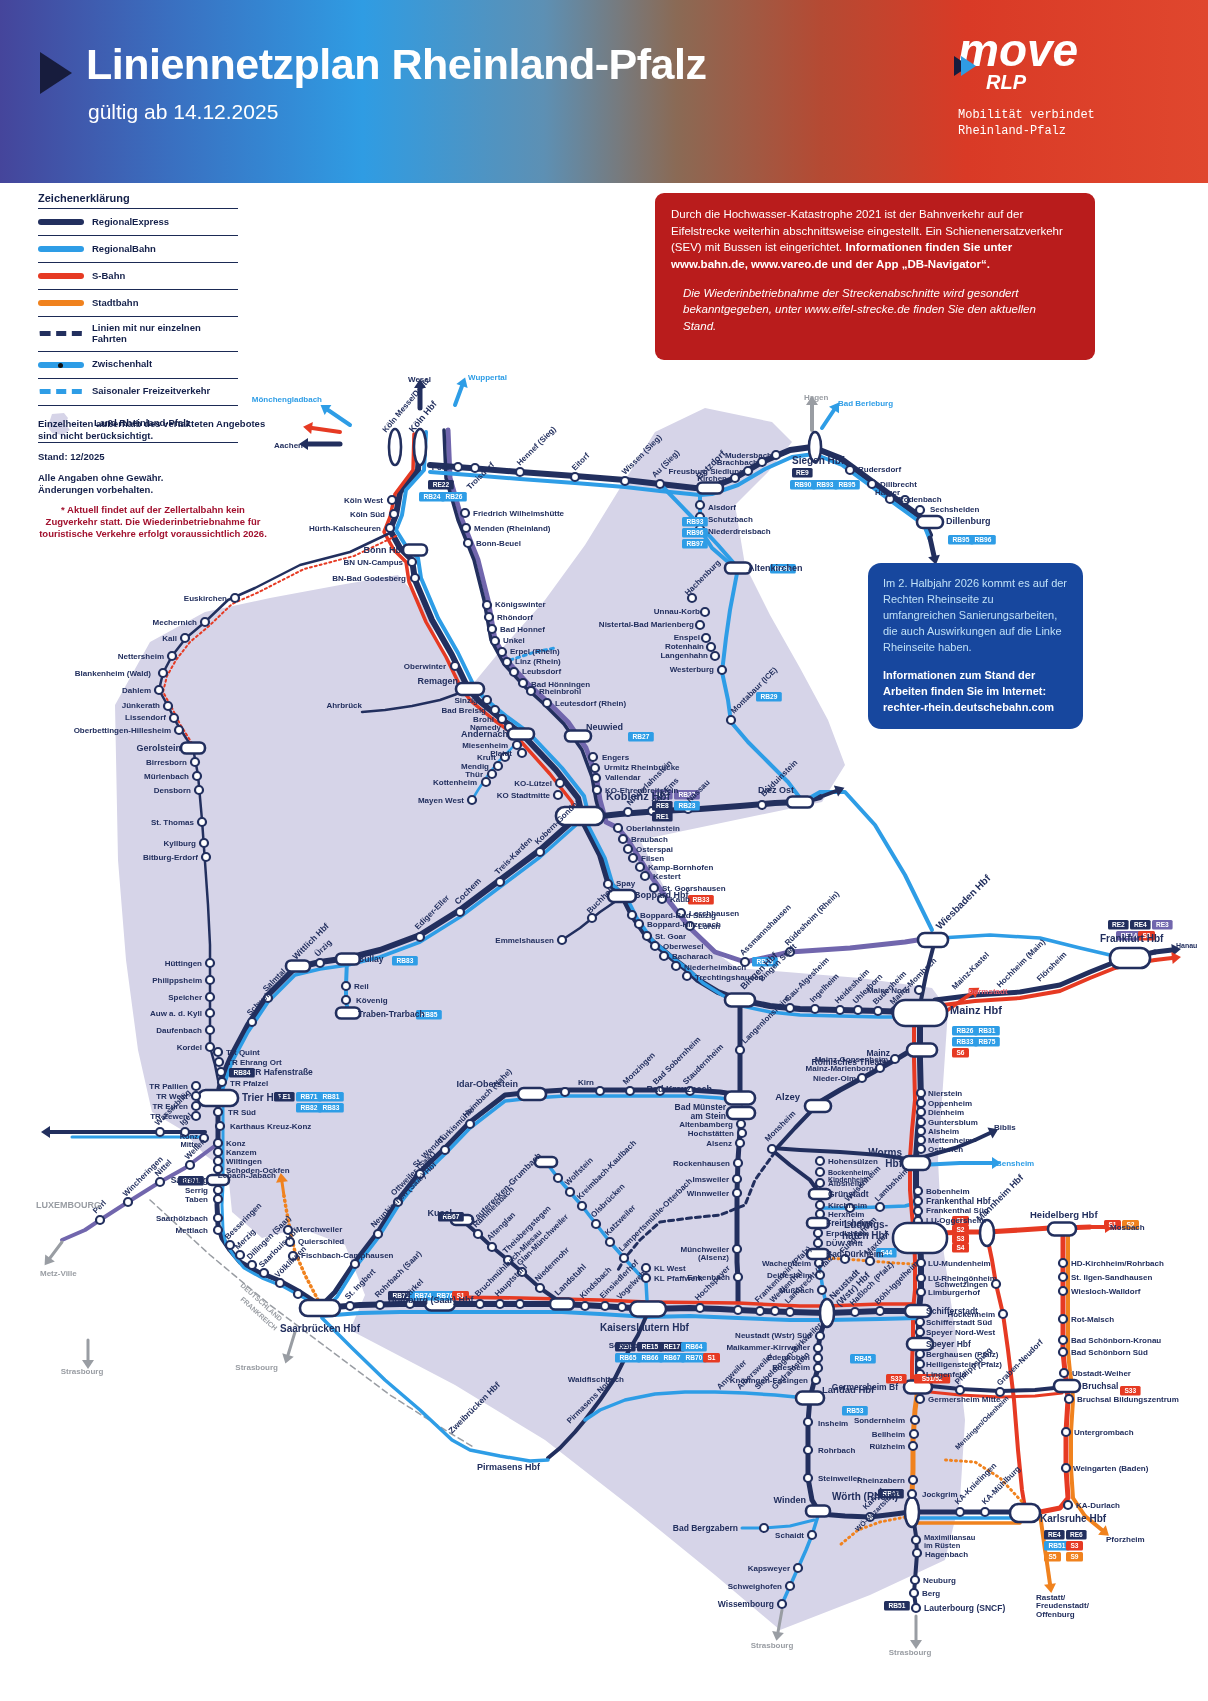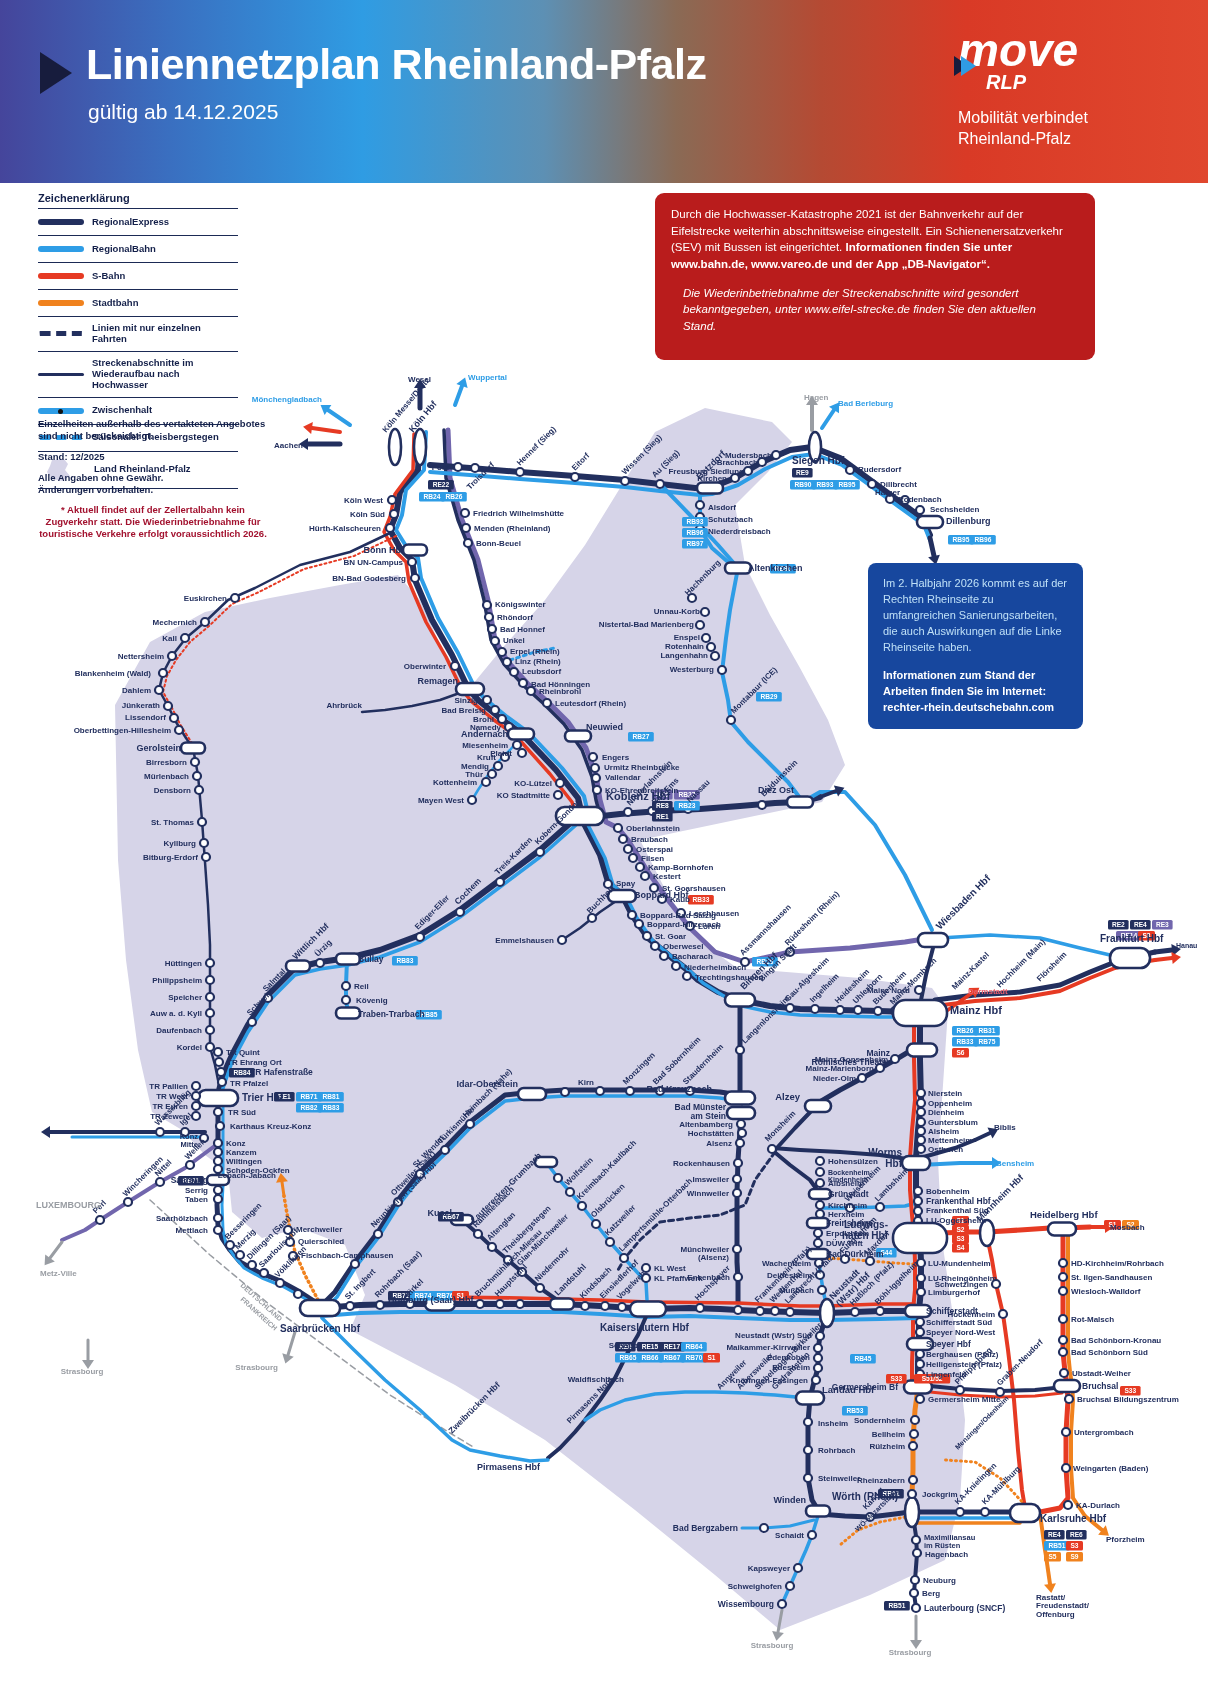--- a/index.html
+++ b/index.html
@@ -10,41 +10,41 @@
     background:linear-gradient(90deg,#45459b 0%,#3a6fc0 14%,#2f9ce3 30%,#5d90b4 45%,#8a6a55 56%,#b54a33 68%,#d93a26 80%,#e0472e 100%);}
   .hdr-tri{position:absolute;left:40px;top:52px;width:0;height:0;
     border-top:21px solid transparent;border-bottom:21px solid transparent;border-left:32px solid #171c3d;}
   .hdr-title{position:absolute;left:86px;top:40px;color:#fff;font-size:43px;font-weight:700;letter-spacing:-0.5px;}
   .hdr-sub{position:absolute;left:88px;top:100px;color:#fff;font-size:21px;font-weight:400;text-align:center;}
   .logo{position:absolute;left:958px;top:30px;width:230px;color:#fff;}
   .logo-word{font-size:46px;font-weight:700;font-style:italic;line-height:0.9;}
   .logo-rlp{font-size:20px;font-weight:700;font-style:italic;margin-left:28px;}
   .logo-tris{position:absolute;left:-4px;top:26px;}
   .logo-tri{display:inline-block;width:0;height:0;border-top:10px solid transparent;border-bottom:10px solid transparent;}
-  .logo-tag{font-size:16px;margin-top:14px;line-height:1.3;white-space:pre-line;}
+  .logo-tag{font-size:12px;margin-top:14px;line-height:1.3;white-space:pre-line;font-family:Liberation Mono, monospace;}
   
   .legend{position:absolute;left:38px;top:192px;width:200px;color:#14204a;}
   .legend h3{font-size:11px;margin:0 0 4px 0;color:#14204a;}
   .lg-row{border-top:1.6px solid #1b2a55;display:flex;align-items:center;padding:6px 0;}
   .lg-row:last-child{border-bottom:1.6px solid #1b2a55;}
   .sw{width:46px;min-width:46px;height:14px;position:relative;margin-right:8px;}
   .sw i{position:absolute;left:0;right:0;top:4px;height:6px;border-radius:3px;}
   .sw.thin i{height:2.5px;top:6px;border-radius:2px;}
   .sw.dash i{background:none!important;border-top:5px dashed;top:4px;height:0;}
   .sw .dot{position:absolute;left:20px;top:5px;width:5px;height:5px;border-radius:50%;background:#111;}
   .lg-label{font-size:9.5px;font-weight:700;line-height:1.15;}
   .lg-shape{width:30px;height:24px;margin-right:20px;margin-left:6px;}
   .notes{position:absolute;left:38px;top:418px;width:230px;font-size:9.5px;font-weight:700;color:#14204a;line-height:1.25;}
   .notes p{margin:0 0 9px 0;white-space:pre-line;}
   .notes .rednote{color:#a2112e;text-align:center;}
   
   .redbox{position:absolute;left:655px;top:193px;width:408px;background:#b91c1c;border-radius:9px;
     color:#fff;font-size:11.5px;line-height:1.45;padding:13px 16px;}
   .redbox p{margin:0 0 12px 0;} .redbox p:last-child{margin:12px;font-style:italic;} .redbox b{font-weight:700;}
-  .bluebox{position:absolute;left:868px;top:563px;width:185px;background:#17479e;border-radius:8px;
+  .bluebox{position:absolute;left:868px;top:563px;width:185px;background:#17479e;border-radius:13px;
     color:#bfe0f7;font-size:11px;line-height:1.45;padding:13px 15px;}
   .bluebox p{margin:0 0 12px 0;} .bluebox p:last-child{margin:0;color:#fff;font-weight:700;}
   svg text{font-family:"Liberation Sans",sans-serif;}
 </style>
 </head>
 <body>
 
 <div class="header">
   <div class="hdr-tri"></div>
   <div class="hdr-title">Liniennetzplan Rheinland-Pfalz</div>
@@ -1070,37 +1070,31 @@
       </span>
       <span class="lg-label">Stadtbahn</span>
     </div>
   <div class="lg-row">
       <span class="sw dash">
         <i style="border-color:#222f5e;"></i>
       </span>
       <span class="lg-label">Linien mit nur einzelnen Fahrten</span>
     </div>
   <div class="lg-row">
-      <span class="sw thin">
-        <i style="background:#222f5e;"></i>
-      </span>
-      <span class="lg-label">Streckenabschnitte im Wiederaufbau nach Hochwasser</span>
-    </div>
-  <div class="lg-row">
       <span class="sw">
         <i style="background:#2e9de6;"></i>
         <span class="dot"></span>
       </span>
       <span class="lg-label">Zwischenhalt</span>
     </div>
   <div class="lg-row">
       <span class="sw dash">
         <i style="border-color:#2e9de6;"></i>
       </span>
-      <span class="lg-label">Saisonaler Theisbergstegen</span>
+      <span class="lg-label">Saisonaler Freizeitverkehr</span>
     </div>
   <div class="lg-row">
       <svg class="lg-shape" viewBox="0 0 30 24">
         <polygon points="8,2 20,1 24,6 21,12 26,18 18,23 8,21 3,14 6,8" fill="#d6d4e8"></polygon>
       </svg>
       <span class="lg-label">Land Rheinland-Pfalz</span>
     </div>
 </div>
 
 <div class="notes">

